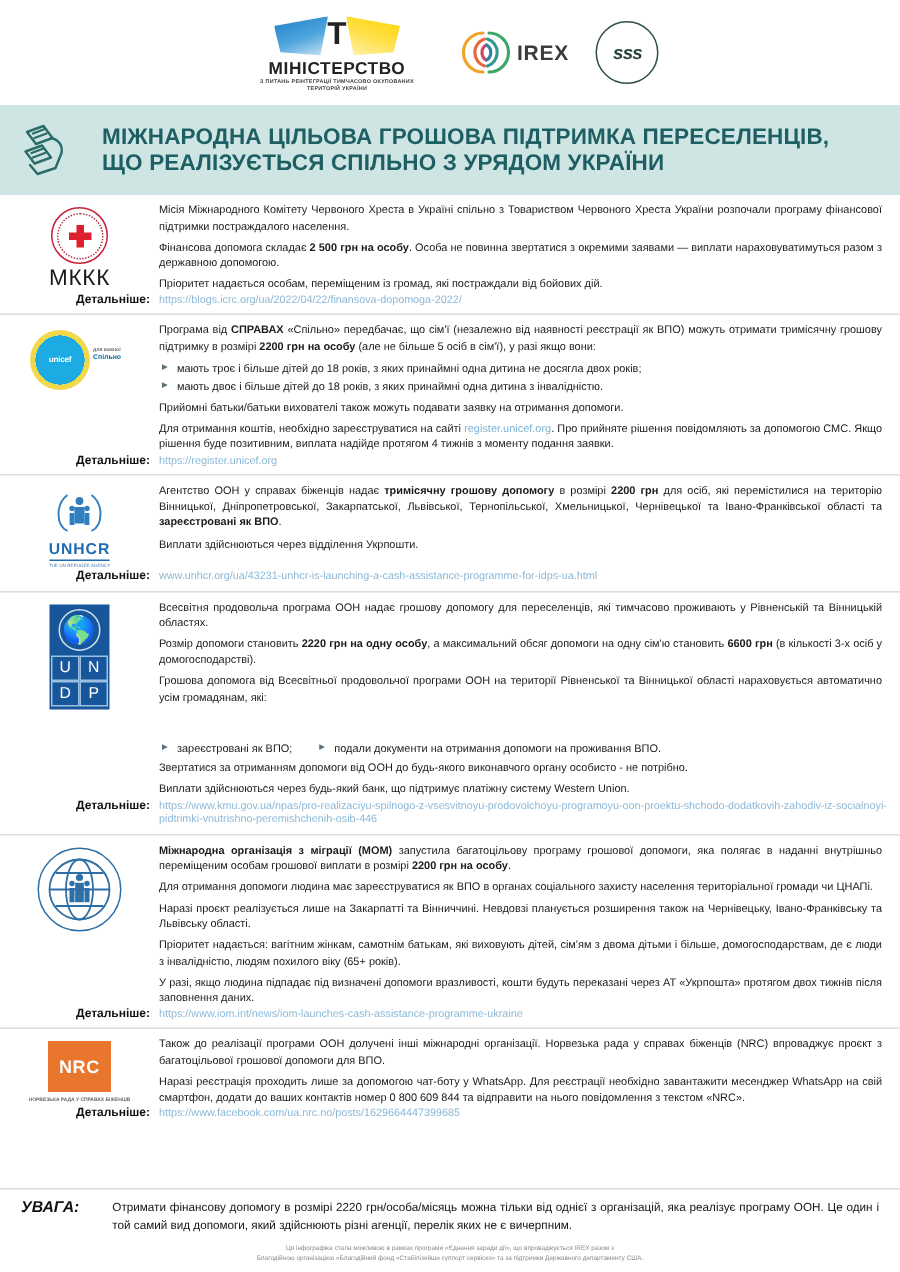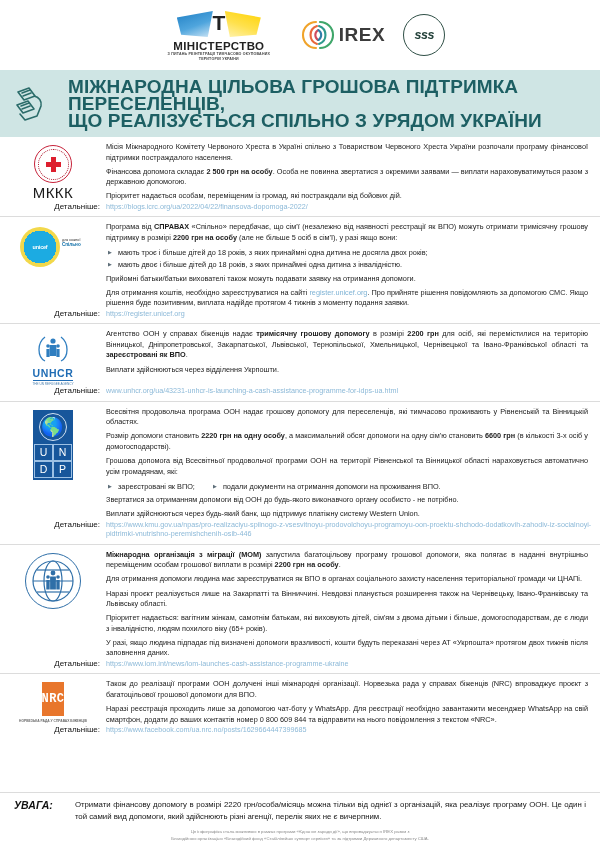--- a/index.html
+++ b/index.html
@@ -29,37 +29,37 @@
     background:linear-gradient(200deg,#ffd200 0%, #ffe14d 55%, #fff3b0 100%);
     clip-path:polygon(0% 0%,100% 25%,88% 92%,14% 100%);}
   .min-tryzub{position:absolute;left:50%;top:1px;transform:translateX(-50%);
     font-size:21px;line-height:26px;color:#222;font-weight:700;}
   .logo-min-name{font-size:11.5px;font-weight:700;letter-spacing:.4px;color:#222;margin-top:1px;}
   .logo-min-sub{font-size:3.6px;line-height:4.6px;font-weight:700;color:#444;text-align:center;
     letter-spacing:.2px;max-width:112px;text-transform:uppercase;}
 
   .logo-irex{display:flex;align-items:center;gap:4px;}
   .irex-mark{width:34px;height:34px;position:relative;}
-  .irex-text{font-size:19px;font-weight:700;color:#3b3b3b;letter-spacing:.5px;}
+  .irex-text{font-size:14px;font-weight:700;color:#3b3b3b;letter-spacing:.5px;}
 
   .logo-sss{width:40px;height:40px;border:1.4px solid #2f4f46;border-radius:50%;
     display:flex;align-items:center;justify-content:center;}
   .sss-text{font-size:12.5px;font-weight:700;color:#23413a;font-style:italic;letter-spacing:-.5px;}
 
   
   .banner{
     background:#cfe5e4;
     padding:8px 10px 8px 0;
     display:flex;align-items:center;gap:6px;
     flex:0 0 auto;
     min-height:44px;
   }
   .banner-icon{width:62px;flex:0 0 62px;display:flex;align-items:center;justify-content:center;color:#2b6c6a;}
   .banner-title{
-    font-size:19px;line-height:17px;font-weight:700;color:#1d5f63;letter-spacing:.1px;
+    font-size:15px;line-height:17px;font-weight:700;color:#1d5f63;letter-spacing:.1px;
   }
 
   
   .rows{flex:1 1 auto;display:flex;flex-direction:column;}
   .row{
     display:flex;align-items:flex-start;
     border-bottom:1px solid #dcdcdc;
     padding:5px 8px 4px 0;
   }
   .row:last-of-type{border-bottom:none;}
@@ -71,22 +71,22 @@
   .body-cell{flex:1 1 auto;min-width:0;padding-right:4px;}
 
   .ptext{font-size:7.3px;line-height:10.6px;color:#1b1b1b;margin:0 0 3.5px 0;text-align:justify;}
   .ptext:last-child{margin-bottom:0;}
   .ptext b{font-weight:700;}
   .ptext .lnk{color:#7fb3d5;}
   .bullets{margin:0 0 3.5px 0;padding:0;list-style:none;}
   .bullets li{font-size:7.3px;line-height:11px;color:#1b1b1b;padding-left:12px;position:relative;margin-bottom:1px;}
   .bullets li:before{content:"\25B6";position:absolute;left:2px;top:0;font-size:5px;color:#5f6f7a;line-height:11px;}
   .inline-bullets{display:flex;gap:16px;}
-  .inline-bullets li{margin-bottom:0;}
-  .more-label{font-size:8px;font-weight:400;color:#111;flex:0 0 auto;}
+  .inline-bullets li{margin-bottom:0;margin-top:19px;}
+  .more-label{font-size:8px;font-weight:700;color:#111;flex:0 0 auto;}
   .more-url{font-size:7.2px;line-height:9.4px;color:#8cb9d8;word-break:break-all;}
   
   .row-more{display:flex;align-items:baseline;padding:0 8px 4px 0;}
   .row-more .more-label{flex:0 0 106px;width:106px;text-align:right;padding-right:6px;box-sizing:border-box;}
 
   
   .lg-name{font-size:15px;font-weight:400;color:#1a1a1a;letter-spacing:.5px;margin-top:1px;}
 
   .icrc-mark{width:36px;height:36px;border-radius:50%;border:1.2px solid #c7223a;
     display:flex;align-items:center;justify-content:center;position:relative;background:#fff;}
@@ -116,21 +116,21 @@
   .undp-globe{width:26px;height:26px;border-radius:50%;border:1.1px solid #cfe0f2;
     display:flex;align-items:center;justify-content:center;color:#dce9f7;font-size:18px;line-height:1;}
   .undp-letters{display:flex;flex-direction:column;margin-top:3px;}
   .undp-letters div{display:flex;}
   .undp-letters span{width:17px;height:15px;border:.6px solid #9cc0e4;color:#fff;font-size:10.5px;
     display:flex;align-items:center;justify-content:center;font-weight:400;}
 
   .iom-mark{width:54px;height:54px;border-radius:50%;border:1.3px solid #2f6fa8;
     display:flex;align-items:center;justify-content:center;color:#2f6fa8;font-size:34px;line-height:1;}
 
-  .nrc-mark{width:22px;height:34px;background:#e8762c;display:flex;align-items:center;justify-content:center;font-family:Liberation Mono, monospace;}
+  .nrc-mark{width:42px;height:34px;background:#e8762c;display:flex;align-items:center;justify-content:center;}
   .nrc-mark span{font-size:12px;font-weight:700;color:#fff;letter-spacing:.5px;}
   .nrc-sub{font-size:3.3px;line-height:4.3px;font-weight:700;color:#6a6a6a;text-align:center;margin-top:2.5px;}
 
   
   .footer{flex:0 0 auto;border-top:1px solid #dcdcdc;padding:6px 14px 6px 14px;}
   .warn{display:flex;align-items:flex-start;gap:22px;}
   .warn-label{font-size:10.5px;font-weight:700;font-style:italic;color:#111;flex:0 0 auto;}
   .warn-text{font-size:7.8px;line-height:11.5px;color:#141414;text-align:justify;}
   .credits{margin-top:7px;text-align:center;}
   .credits div{font-size:4.3px;line-height:6.4px;color:#8a8a8a;}

